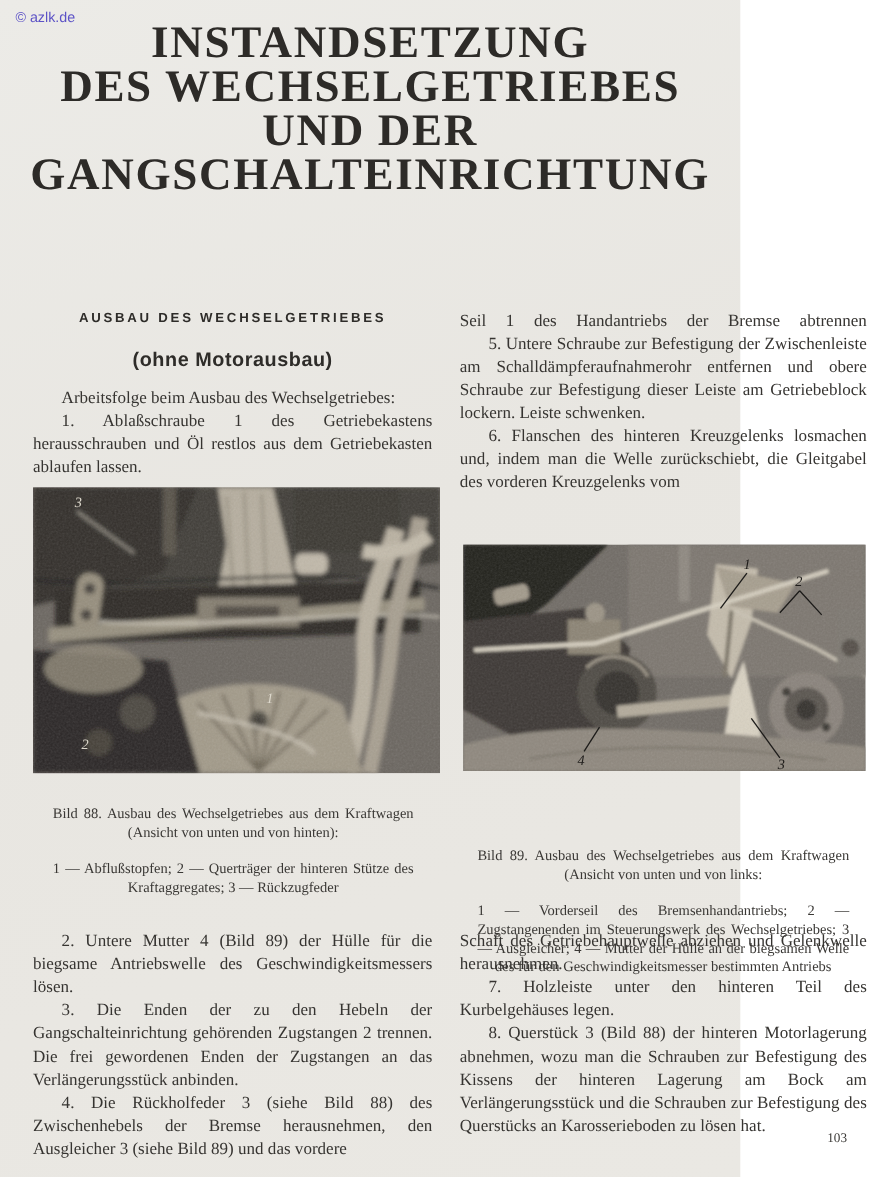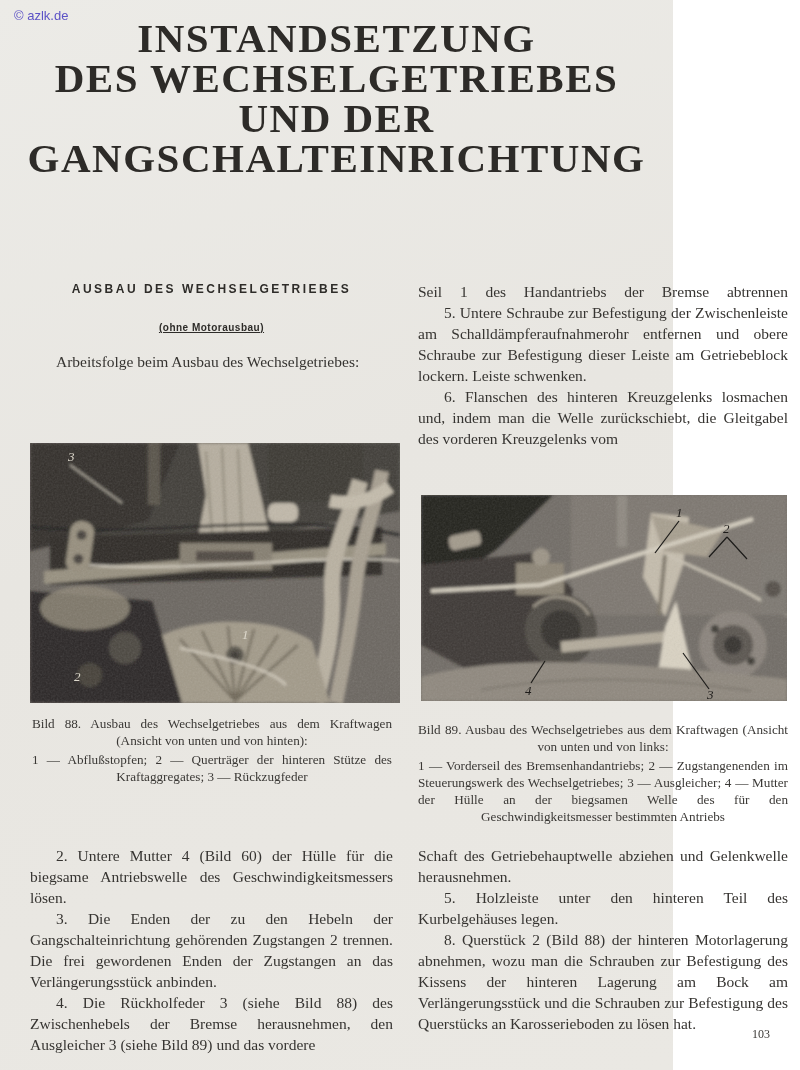--- a/index.html
+++ b/index.html
@@ -51,27 +51,26 @@
     font-size: 12px;
     letter-spacing: 2.5px;
     text-align: center;
     text-align-last: center;
     margin: 0 0 17px 0;
     color: #2e2c29;
   }
   .sec-subheading {
     font-family: "Liberation Sans", sans-serif;
     font-weight: bold;
-    font-size: 10px;
+    font-size: 18px;
     letter-spacing: 0.5px;
     text-align: center;
     text-align-last: center;
     margin: 0 0 13px 0;
     color: #2e2c29;
-    text-decoration: underline;
   }
 
   #lefttop  { left: 30px;  top: 279px; width: 363px; }
   #righttop { left: 418px; top: 281px; width: 370px; }
   #leftbottom  { left: 30px;  top: 845px; width: 363px; }
   #rightbottom { left: 418px; top: 845px; width: 370px; }
 
   .figure { position: absolute; }
   .figure svg { display: block; }
   #fig88 { left: 30px;  top: 443px; }
@@ -79,23 +78,23 @@
 
   .caption {
     position: absolute;
     font-size: 13.2px;
     line-height: 17px;
     text-align: justify;
     text-align-last: center;
     color: #3a3835;
   }
   #caption88 { left: 32px;  top: 715px; width: 360px; }
-  #caption89 { left: 418px; top: 721px; width: 370px; }
+  #caption89 { left: 418px; top: 753px; width: 370px; }
   .caption .legend { margin-top: 2px; font-family: Liberation Serif, serif; }
-  .caption p { margin: 0; }
+  .caption p { margin: 16px; }
 
   .pagenum {
     position: absolute;
     left: 752px; top: 1027px;
     font-size: 12px;
     color: #3a3835;
   }
 
   .co { font-family: "Liberation Serif", serif; font-style: italic; font-size: 13px; }
   .co-light { fill: #ddd8cc; }
@@ -111,20 +110,21 @@
   <div class="title-block">
     <div>INSTANDSETZUNG</div>
     <div>DES WECHSELGETRIEBES</div>
     <div>UND DER GANGSCHALTEINRICHTUNG</div>
   </div>
 
   <div class="textblock" id="lefttop">
     <div class="sec-heading">AUSBAU DES WECHSELGETRIEBES</div>
     <div class="sec-subheading">(ohne Motorausbau)</div>
     <p>Arbeitsfolge beim Ausbau des Wechselgetriebes:</p>
+    <p>1. Ablaßschraube 1 des Getriebekastens herausschrauben und Öl restlos aus dem Getriebekasten ablaufen lassen.</p>
   </div>
 
   <div class="textblock" id="righttop">
     <p class="noindent stretch">Seil 1 des Handantriebs der Bremse abtrennen</p>
     <p>5. Untere Schraube zur Befestigung der Zwischenleiste am Schalldämpferaufnahmerohr entfernen und obere Schraube zur Befestigung dieser Leiste am Getriebeblock lockern. Leiste schwenken.</p>
     <p>6. Flanschen des hinteren Kreuzgelenks losmachen und, indem man die Welle zurückschiebt, die Gleitgabel des vorderen Kreuzgelenks vom</p>
   </div>
 
   <div class="figure" id="fig88">
     <svg width="370" height="260" viewBox="0 0 370 260">
@@ -236,26 +236,26 @@
       <text class="co co-dark" x="104" y="200">4</text>
     </svg>
   </div>
 
   <div class="caption" id="caption89">
     <p>Bild 89. Ausbau des Wechselgetriebes aus dem Kraftwagen (Ansicht von unten und von links:</p>
     <p class="legend">1 — Vorderseil des Bremsenhandantriebs; 2 — Zugstangenenden im Steuerungswerk des Wechselgetriebes; 3 — Ausgleicher; 4 — Mutter der Hülle an der biegsamen Welle des für den Geschwindigkeitsmesser bestimmten Antriebs</p>
   </div>
 
   <div class="textblock" id="leftbottom">
-    <p>2. Untere Mutter 4 (Bild 60) der Hülle für die biegsame Antriebswelle des Geschwindigkeitsmessers lösen.</p>
+    <p>2. Untere Mutter 4 (Bild 89) der Hülle für die biegsame Antriebswelle des Geschwindigkeitsmessers lösen.</p>
     <p>3. Die Enden der zu den Hebeln der Gangschalteinrichtung gehörenden Zugstangen 2 trennen. Die frei gewordenen Enden der Zugstangen an das Verlängerungsstück anbinden.</p>
     <p>4. Die Rückholfeder 3 (siehe Bild 88) des Zwischenhebels der Bremse herausnehmen, den Ausgleicher 3 (siehe Bild 89) und das vordere</p>
   </div>
 
   <div class="textblock" id="rightbottom">
     <p class="noindent">Schaft des Getriebehauptwelle abziehen und Gelenkwelle herausnehmen.</p>
-    <p>5. Holzleiste unter den hinteren Teil des Kurbelgehäuses legen.</p>
-    <p>8. Querstück 2 (Bild 88) der hinteren Motorlagerung abnehmen, wozu man die Schrauben zur Befestigung des Kissens der hinteren Lagerung am Bock am Verlängerungsstück und die Schrauben zur Befestigung des Querstücks an Karosserieboden zu lösen hat.</p>
+    <p>7. Holzleiste unter den hinteren Teil des Kurbelgehäuses legen.</p>
+    <p>8. Querstück 3 (Bild 88) der hinteren Motorlagerung abnehmen, wozu man die Schrauben zur Befestigung des Kissens der hinteren Lagerung am Bock am Verlängerungsstück und die Schrauben zur Befestigung des Querstücks an Karosserieboden zu lösen hat.</p>
   </div>
 
   <div class="pagenum">103</div>
 
 </div>
 
 </body></html>

